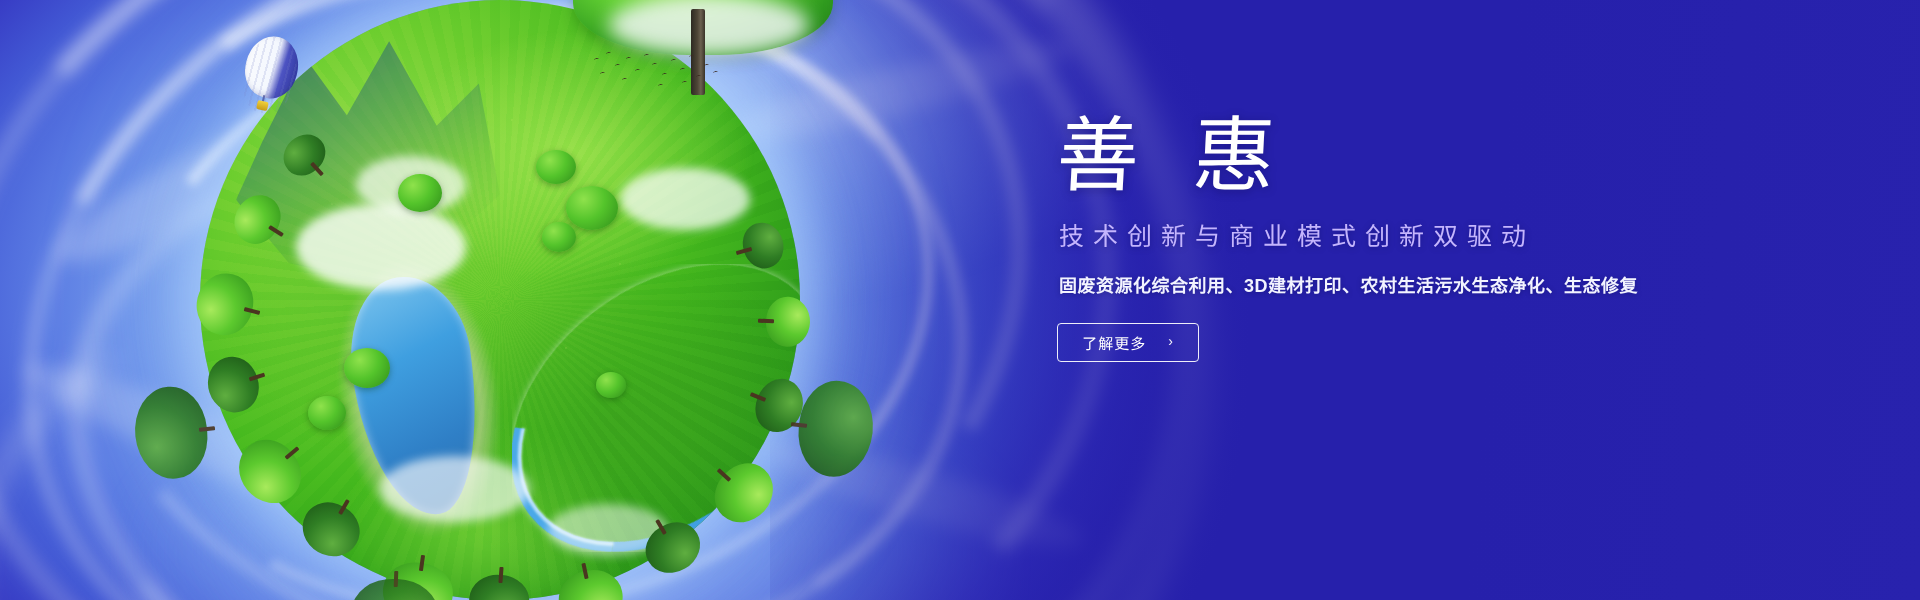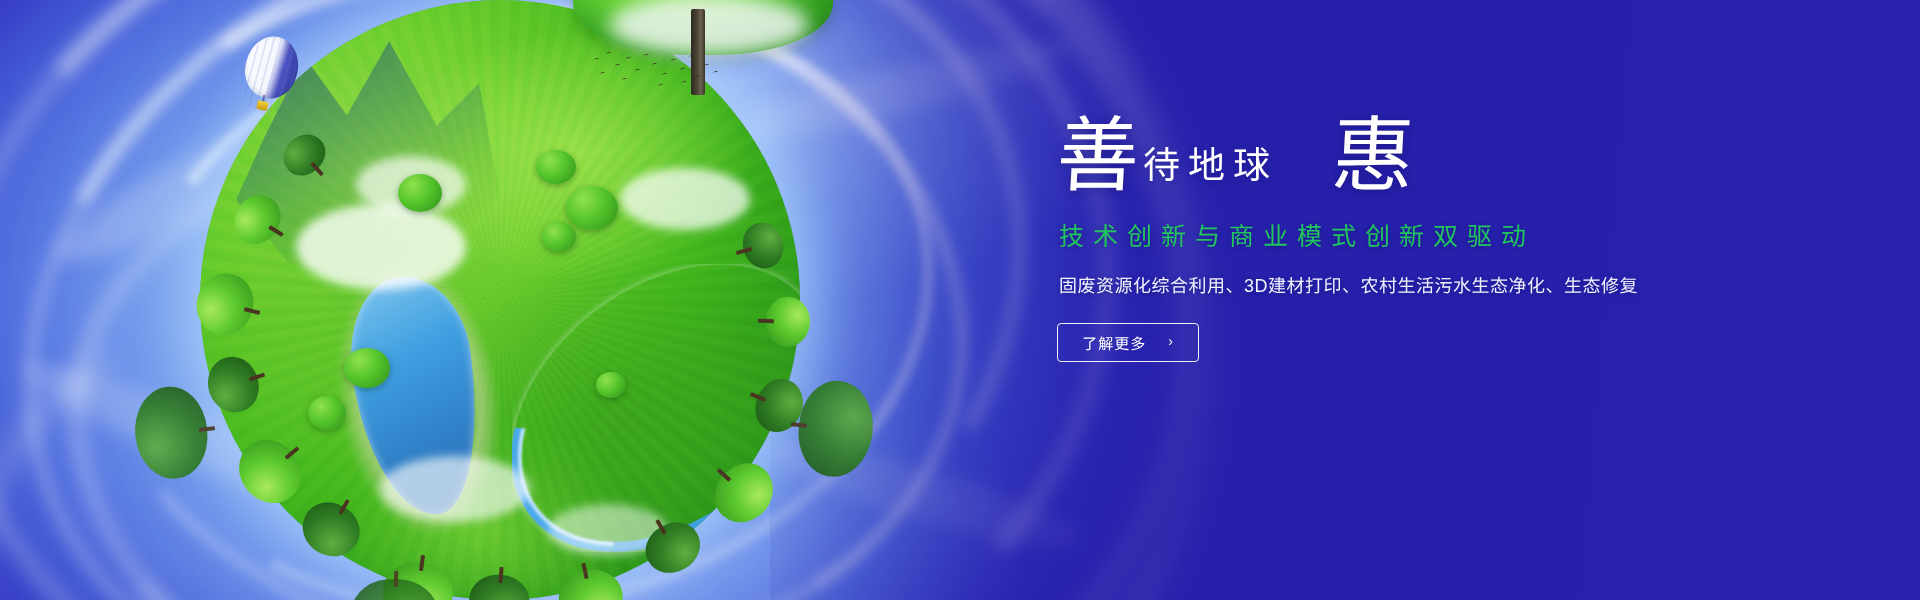--- a/index.html
+++ b/index.html
@@ -156,26 +156,26 @@
   .hl-small{
     font-family:"Liberation Serif","DejaVu Serif",serif;
     font-size:37px;font-weight:400;letter-spacing:8px;
     margin-left:4px;position:relative;top:-6px;
     text-shadow:0 2px 8px rgba(12,10,70,.30);
   }
   .hl-gap{width:54px;}
   .subtitle{
     margin:22px 0 0 2px;
     font-size:25px;letter-spacing:9px;font-weight:400;
-    color:#22c55e;
+    color:#c4b5fd;
     text-shadow:0 1px 6px rgba(10,10,70,.35);
   }
   .desc{
     margin:19px 0 0 2px;
-    font-size:18px;letter-spacing:.5px;font-weight:400;
+    font-size:18px;letter-spacing:.5px;font-weight:700;
     color:#f2f3ff;
     text-shadow:0 1px 5px rgba(10,10,70,.35);
   }
   .cta{
     display:inline-flex;align-items:center;justify-content:center;gap:22px;
     margin-top:26px;
     width:142px;height:39px;
     border:1px solid rgba(255,255,255,.92);
     border-radius:4px;
     background:transparent;
@@ -346,21 +346,20 @@
       <span style="left:66px;top:36px;"></span>
     <span style="left:8px;top:24px;"></span>
       <span style="left:90px;top:33px;"></span>
   </div>
 
   <div class="copy">
 
     <div class="headline">
       <span class="hl-group">
         <span class="hl-big">善</span>
-        <span class="hl-small">待地球</span>
       </span>
       <span class="hl-gap"></span>
       <span class="hl-group">
         <span class="hl-big">惠</span>
       </span>
     </div>
 
     <div class="subtitle">技术创新与商业模式创新双驱动</div>
 
     <div class="desc">固废资源化综合利用、3D建材打印、农村生活污水生态净化、生态修复</div>

